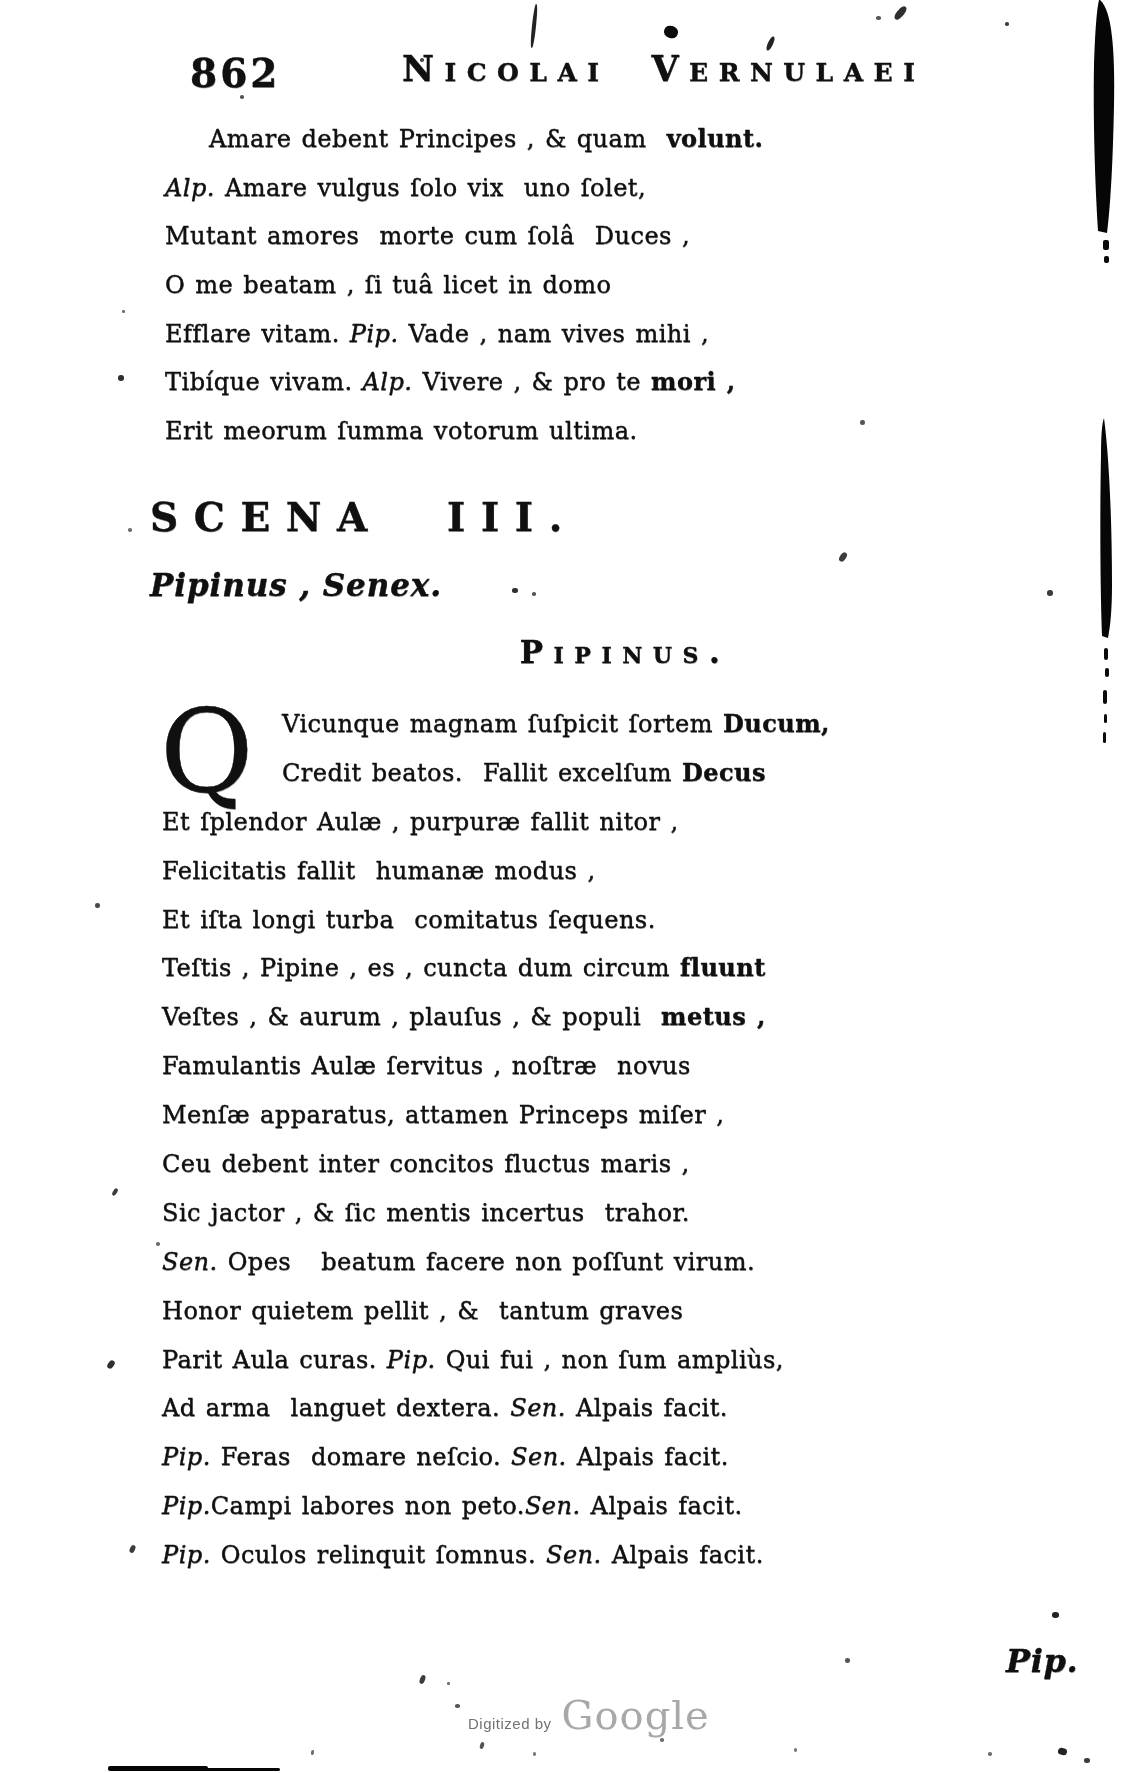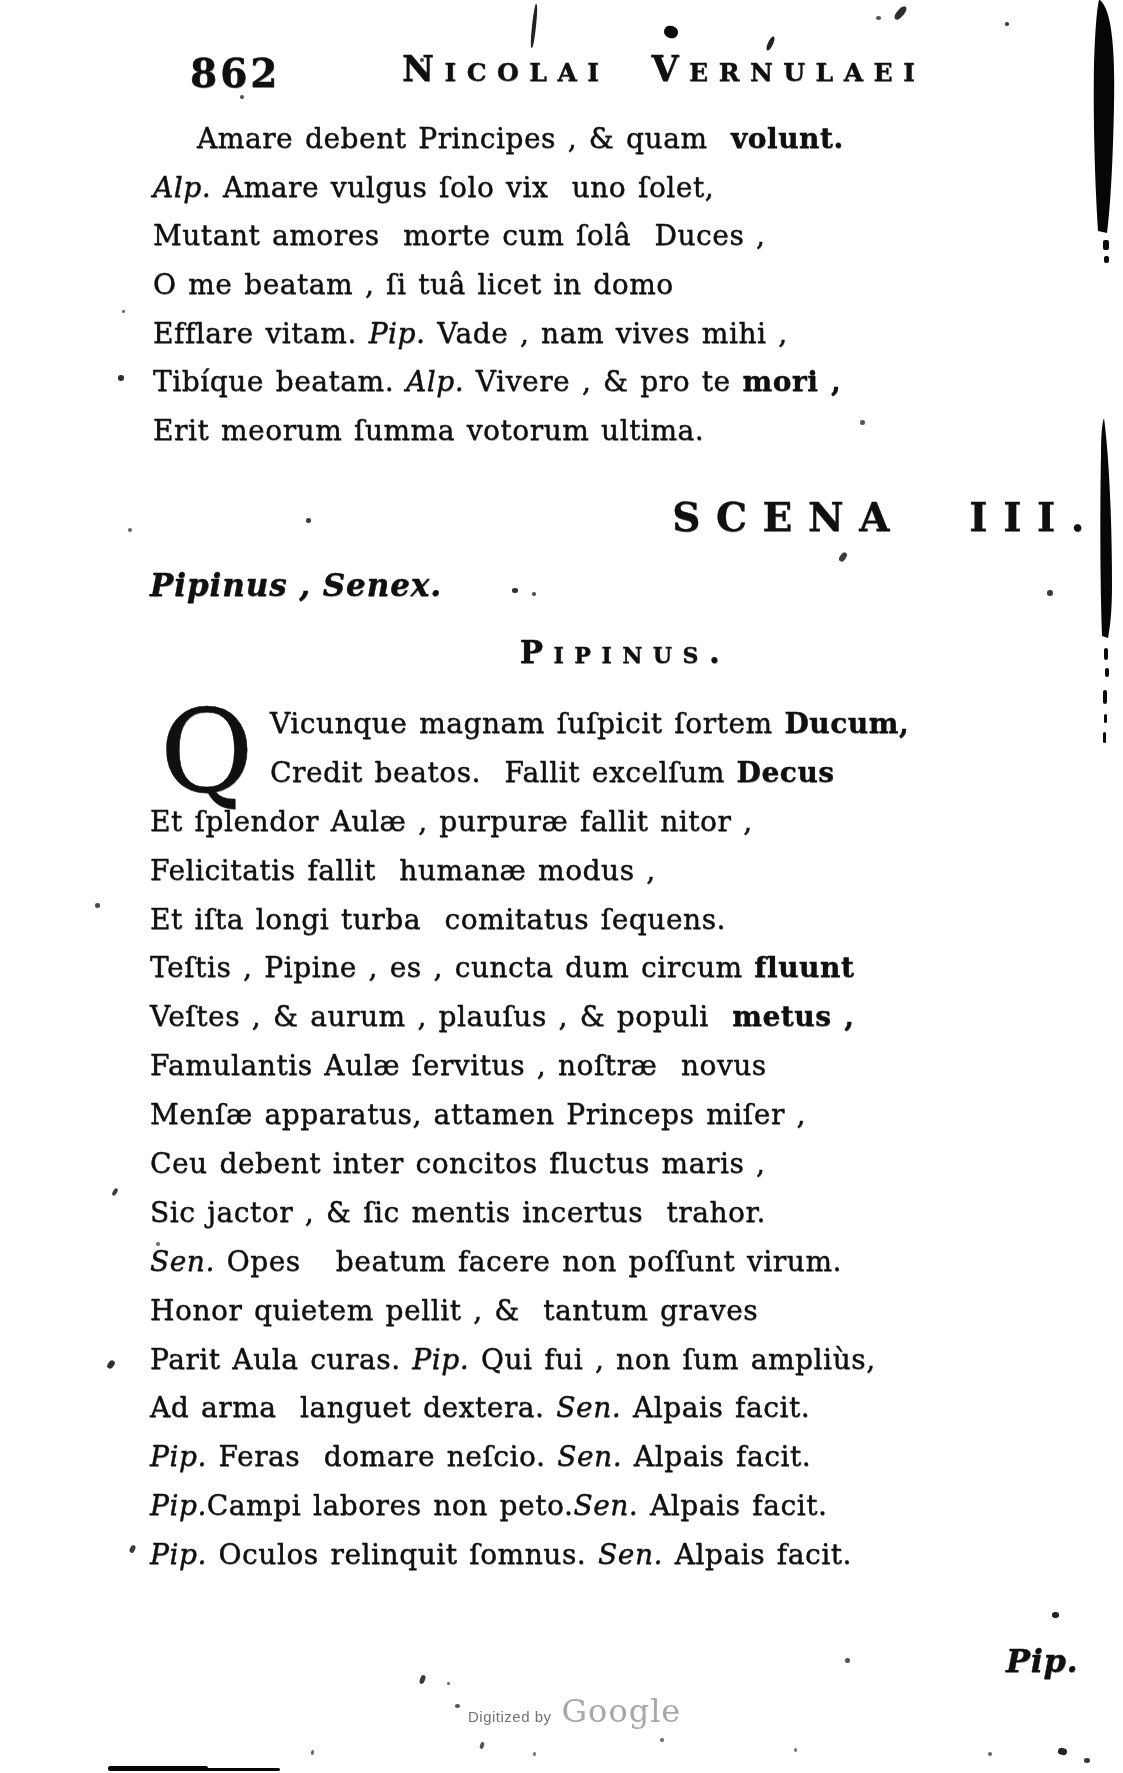--- a/index.html
+++ b/index.html
@@ -17,35 +17,35 @@
   
   .page-number{position:absolute;left:190px;top:50px;font-size:39px;font-weight:700;letter-spacing:3px;}
   .running-title{
     position:absolute;left:402px;top:48px;
     font-size:35px;font-weight:600;
     font-variant:small-caps;
     letter-spacing:0.30em;word-spacing:0.55em;text-align:right;
   }
 
   
-  .verse{position:absolute;font-size:28px;}
+  .verse{position:absolute;font-size:24px;margin-left:12px;}
   .line{white-space:pre-wrap;letter-spacing:0.02em;word-spacing:0.08em;}
   .dialogue{left:153px;top:115px;width:930px;}
   .dialogue .line{height:48.7px;line-height:48.7px;}
   .dialogue .line:nth-child(1){padding-left:44px;}
   .monologue{left:150px;top:700px;width:950px;}
   .monologue .line{height:48.9px;line-height:48.9px;}
   .monologue .line:nth-child(-n+2){padding-left:120px;}
 
   .sg-i{font-style:italic;}
   .sg-b{font-weight:700;}
 
   
   .scena-heading{
-    position:absolute;left:150px;top:494px;width:950px;text-align:right;
+    position:absolute;left:150px;top:494px;width:950px;text-align:left;
     font-size:39px;font-weight:600;letter-spacing:0.40em;word-spacing:0.9em;
   }
   .characters-line{
     position:absolute;left:150px;top:567px;width:950px;text-align:left;
     font-size:31px;font-style:italic;font-weight:700;letter-spacing:0.03em;
   }
   .speaker-heading{
     position:absolute;left:150px;top:634px;width:950px;text-align:center;
     font-size:31px;font-weight:600;font-variant:small-caps;letter-spacing:0.34em;
   }
@@ -55,41 +55,41 @@
   }
 
   .catchword{
     position:absolute;left:1006px;top:1642px;
     font-size:32px;font-style:italic;font-weight:700;letter-spacing:0.02em;
   }
 
   
   .watermark{position:absolute;left:468px;top:1692px;display:flex;align-items:baseline;gap:10px;}
   .watermark-prefix{font-family:"Liberation Sans",sans-serif;font-size:15px;color:#737373;letter-spacing:0.5px;}
-  .watermark-brand{font-family:"DejaVu Serif",serif;font-size:32px;color:#a8a8a8;letter-spacing:1px;}
+  .watermark-brand{font-family:"DejaVu Serif",serif;font-size:40px;color:#a8a8a8;letter-spacing:1px;}
 
   
   .artifacts{position:absolute;left:0;top:0;pointer-events:none;}
   .speck{position:absolute;background:#0b0b0b;border-radius:45%;}
 </style>
 </head>
 <body>
 
 <div class="page">
 
   <div class="page-number ink">862</div>
   <div class="running-title ink">Nicolai Vernulaei</div>
 
   <div class="verse dialogue ink">
       <div class="line"><span>Amare debent Principes , &amp; quam  </span><span class="sg-b">volunt.</span></div>
       <div class="line"><span class="sg-i">Alp.</span><span> Amare vulgus ſolo vix  uno ſolet,</span></div>
       <div class="line"><span>Mutant amores  morte cum ſolâ  Duces ,</span></div>
       <div class="line"><span>O me beatam , ſi tuâ licet in domo</span></div>
       <div class="line"><span>Efflare vitam. </span><span class="sg-i">Pip.</span><span> Vade , nam vives mihi ,</span></div>
-      <div class="line"><span>Tibíque beatam. </span><span class="sg-i">Alp.</span><span> Vivere , &amp; pro te </span><span class="sg-b">mori ,</span></div>
+      <div class="line"><span>Tibíque vivam. </span><span class="sg-i">Alp.</span><span> Vivere , &amp; pro te </span><span class="sg-b">mori ,</span></div>
       <div class="line"><span>Erit meorum ſumma votorum ultima.</span></div>
     </div>
 
   <div class="scena-heading ink">SCENA III.</div>
   <div class="characters-line ink">Pipinus , Senex.</div>
   <div class="speaker-heading ink">Pipinus.</div>
 
   <div class="drop-cap ink">Q</div>
   <div class="verse monologue ink">
       <div class="line"><span>Vicunque magnam ſuſpicit ſortem </span><span class="sg-b">Ducum,</span></div>

